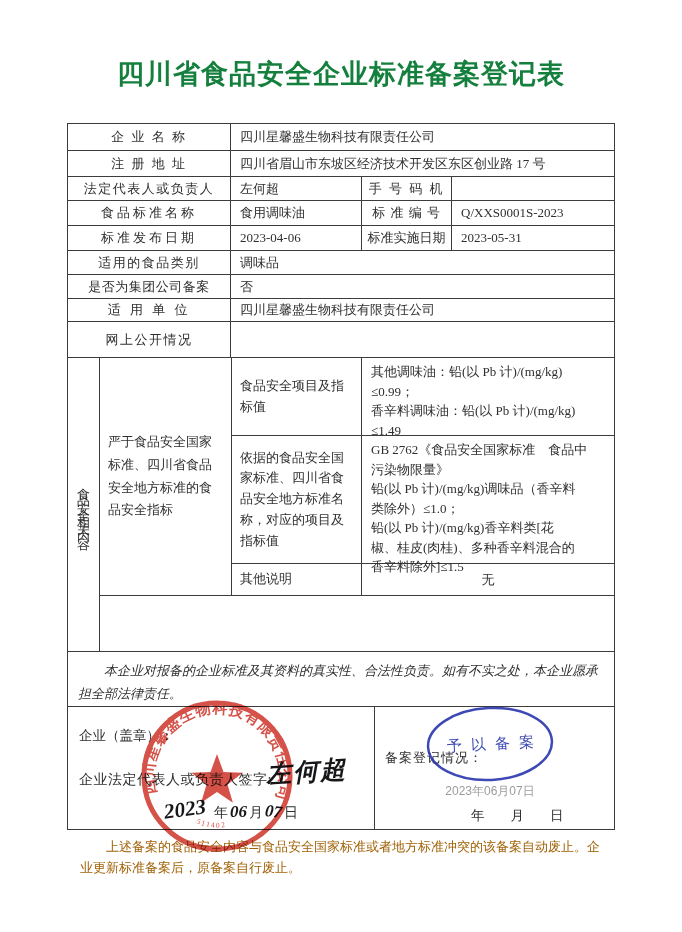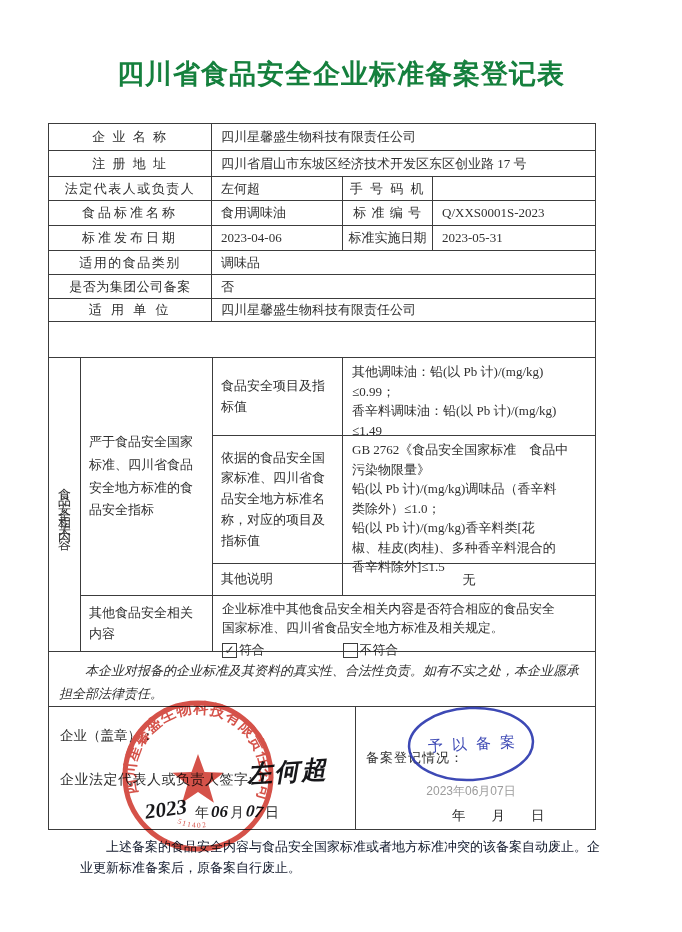--- a/index.html
+++ b/index.html
@@ -8,21 +8,21 @@
     font-family:"Liberation Serif", serif; color:#2f2f2f;
     -webkit-font-smoothing:antialiased;
   }
   .page { position:relative; width:682px; height:932px; }
   .doc-title {
     margin-top:56px; text-align:center; font-size:27px; font-weight:700;
     letter-spacing:1px; color:#15803d;
     font-family:"Liberation Sans", sans-serif;
   }
   .tbl {
-    position:relative; width:548px; margin:31px 0 0 48px;
+    position:relative; width:548px; margin:31px 0 0 67px;
     border:1.5px solid #3c3c3c; font-size:13px; box-sizing:border-box;
   }
   .r { display:flex; border-bottom:1px solid #3c3c3c; box-sizing:border-box; }
   .r.last { border-bottom:none; }
   .c { box-sizing:border-box; border-right:1px solid #3c3c3c; }
   .c.end { border-right:none; }
   .lab { display:flex; align-items:center; justify-content:center; text-align:center; padding:1px 3px; }
   .val { display:flex; align-items:center; padding:2px 9px; }
   .val.top { align-items:flex-start; padding-top:4px; }
   .pre { white-space:pre-line; line-height:1.5; }
@@ -38,21 +38,21 @@
   .checkline { display:flex; align-items:center; margin-top:3px; }
   .declaration { padding:8px 10px; line-height:1.75; text-indent:2em;font-style:italic; }
   .stampRow { position:relative; height:122px; }
   .stampLeft { position:relative; width:307px; overflow:visible; }
   .stampRight { position:relative; flex:1; }
   .hand {
     font-family:cursive; font-style:italic; font-weight:600; color:#17171a;
   }
   .footnote {
     width:532px; margin:7px 0 0 80px; font-size:13px; line-height:1.6;
-    text-indent:2em; color:#0f172a;
+    text-indent:2em; color:#a16207;
   }
   .sealRed { position:absolute; left:70px; top:-10px; opacity:0.88; mix-blend-mode:multiply; pointer-events:none; }
   .sealBlue { position:absolute; left:48px; top:-4px; transform:rotate(-3deg); opacity:0.9; pointer-events:none; }
   .grayDate { position:absolute; left:45px; top:76px; width:140px; text-align:center; font-size:12px; color:#9b9b9b; font-family:"Liberation Sans", sans-serif; }
   .ymdRight { position:absolute; left:96px; top:100px; display:flex; gap:26px; font-size:13.5px; }
   .regLabel { position:absolute; left:10px; top:42px; font-size:13px; letter-spacing:1px; }
   .sealLine { position:absolute; left:11px; top:20px; font-size:13.5px; }
   .signLine { position:absolute; left:11px; top:64px; font-size:14px; letter-spacing:0.5px; }
   .signature { position:absolute; left:198px; top:48px; font-size:25px; transform:rotate(-4deg); letter-spacing:2px; }
   .dateLine { position:absolute; left:96px; top:90px; font-size:14px; display:flex; align-items:flex-end; }
@@ -101,20 +101,21 @@
     </div>
     <div class="r" style="height:24px">
       <div class="c w1 lab" style="letter-spacing:0.5px">是否为集团公司备案</div>
       <div class="c f1 end val">否</div>
     </div>
     <div class="r" style="height:23px">
       <div class="c w1 lab" style="letter-spacing:3px">适 用 单 位</div>
       <div class="c f1 end val">四川星馨盛生物科技有限责任公司</div>
     </div>
     <div class="r" style="height:36px">
+      <div class="c w1 lab" style="letter-spacing:1.5px">网上公开情况</div>
     </div>
 
     <div class="r" style="height:294px">
       <div class="c sideCol">
         <span class="vert">食品安全相关内容</span>
       </div>
       <div class="f1" style="display:flex; flex-direction:column;">
         <div class="r" style="height:238px">
           <div class="c strictCol">严于食品安全国家标准、四川省食品安全地方标准的食品安全指标</div>
           <div class="f1" style="display:flex; flex-direction:column;">
@@ -134,34 +135,20 @@
 铅(以 Pb 计)/(mg/kg)香辛料类[花
 椒、桂皮(肉桂)、多种香辛料混合的
 香辛料除外]≤1.5</div>
             </div>
             <div class="r last" style="height:32px">
               <div class="c subCol">其他说明</div>
               <div class="c f1 end val" style="justify-content:center">无</div>
             </div>
           </div>
         </div>
-        <div class="r last" style="height:56px">
-          <div class="c strictCol" style="line-height:1.6">其他食品安全相关内容</div>
-          <div class="c f1 end" style="padding:4px 9px; line-height:1.45; font-size:12.8px;">
-            <div class="pre">企业标准中其他食品安全相关内容是否符合相应的食品安全
-国家标准、四川省食品安全地方标准及相关规定。</div>
-            <div class="checkline">
-              <span class="cb">✓</span>
-              <span>符合</span>
-              <span style="width:78px"></span>
-              <span class="cb"></span>
-              <span>不符合</span>
-            </div>
-          </div>
-        </div>
       </div>
     </div>
 
     <div class="r" style="height:55px">
       <div class="c f1 end declaration">本企业对报备的企业标准及其资料的真实性、合法性负责。如有不实之处，本企业愿承担全部法律责任。</div>
     </div>
 
     <div class="r last stampRow">
       <div class="c stampLeft">
         <div class="sealLine">企业（盖章）：</div>

